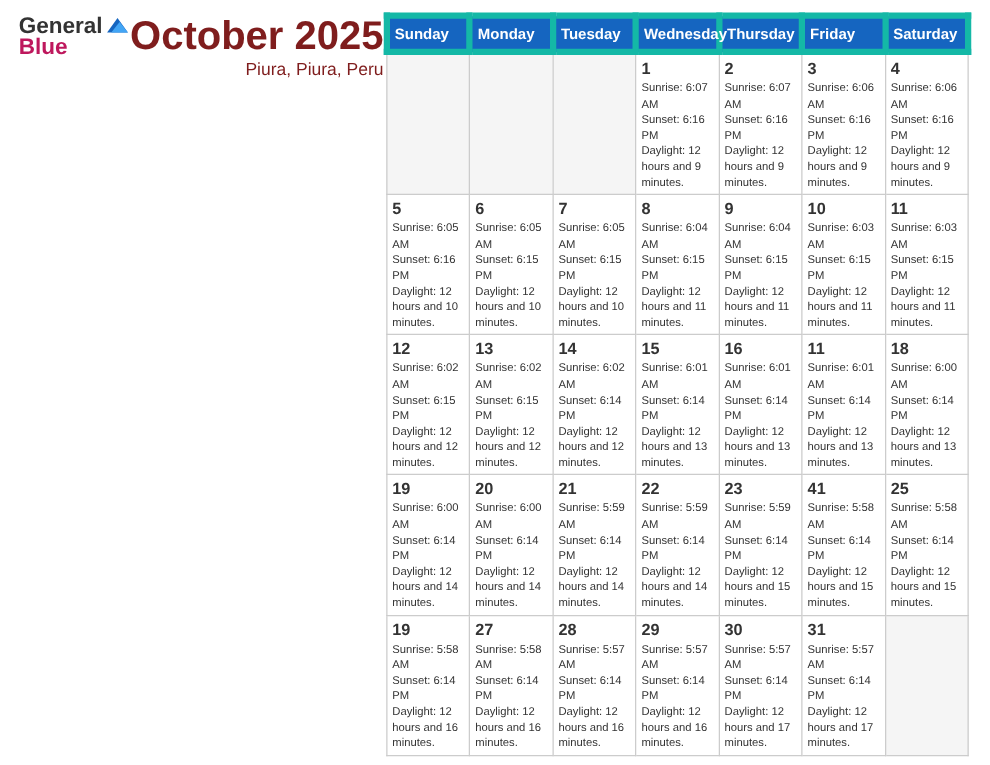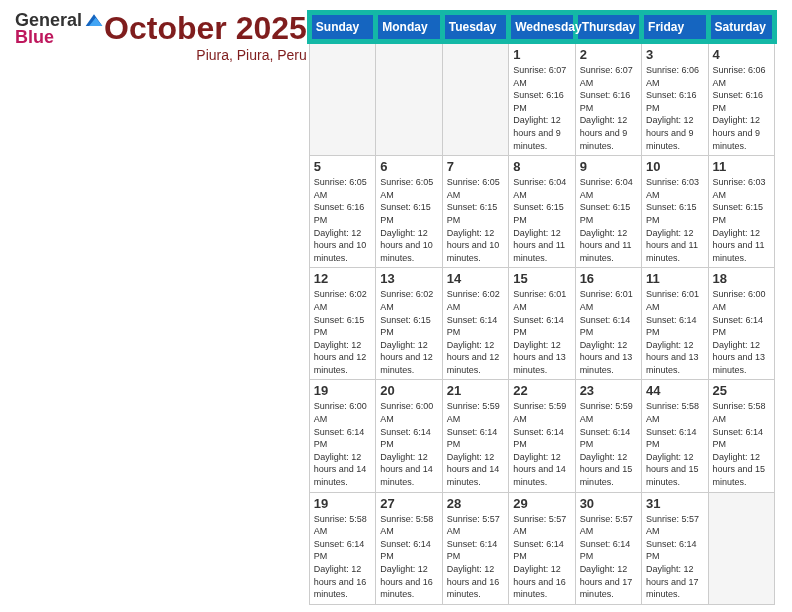--- a/index.html
+++ b/index.html
@@ -226,21 +226,21 @@
           </td>
           <td>
             <div class="day-number">22</div>
             <div class="day-info">Sunrise: 5:59 AM<br>Sunset: 6:14 PM<br>Daylight: 12 hours and 14 minutes.</div>
           </td>
           <td>
             <div class="day-number">23</div>
             <div class="day-info">Sunrise: 5:59 AM<br>Sunset: 6:14 PM<br>Daylight: 12 hours and 15 minutes.</div>
           </td>
           <td>
-            <div class="day-number">44</div>
+            <div class="day-number">41</div>
             <div class="day-info">Sunrise: 5:58 AM<br>Sunset: 6:14 PM<br>Daylight: 12 hours and 15 minutes.</div>
           </td>
           <td>
             <div class="day-number">25</div>
             <div class="day-info">Sunrise: 5:58 AM<br>Sunset: 6:14 PM<br>Daylight: 12 hours and 15 minutes.</div>
           </td>
         </tr>
         <tr>
           <td>
             <div class="day-number">19</div>

